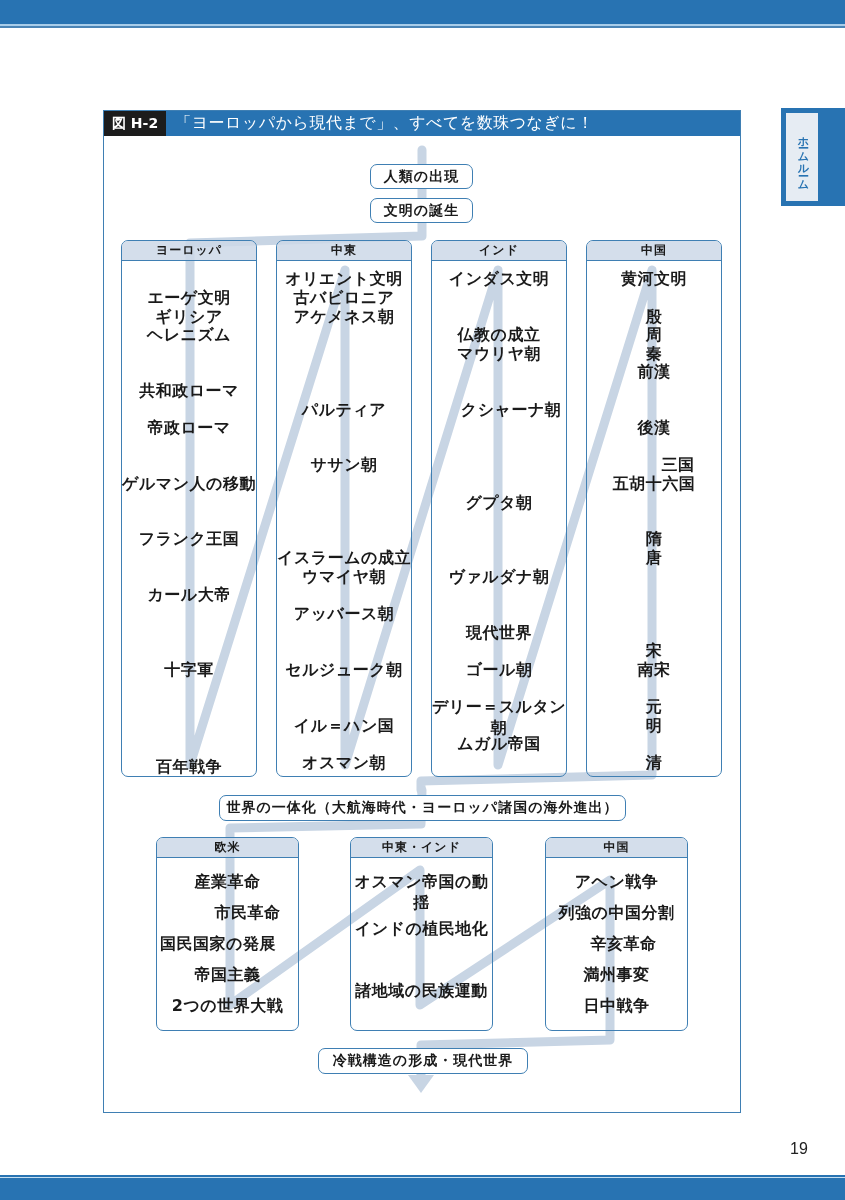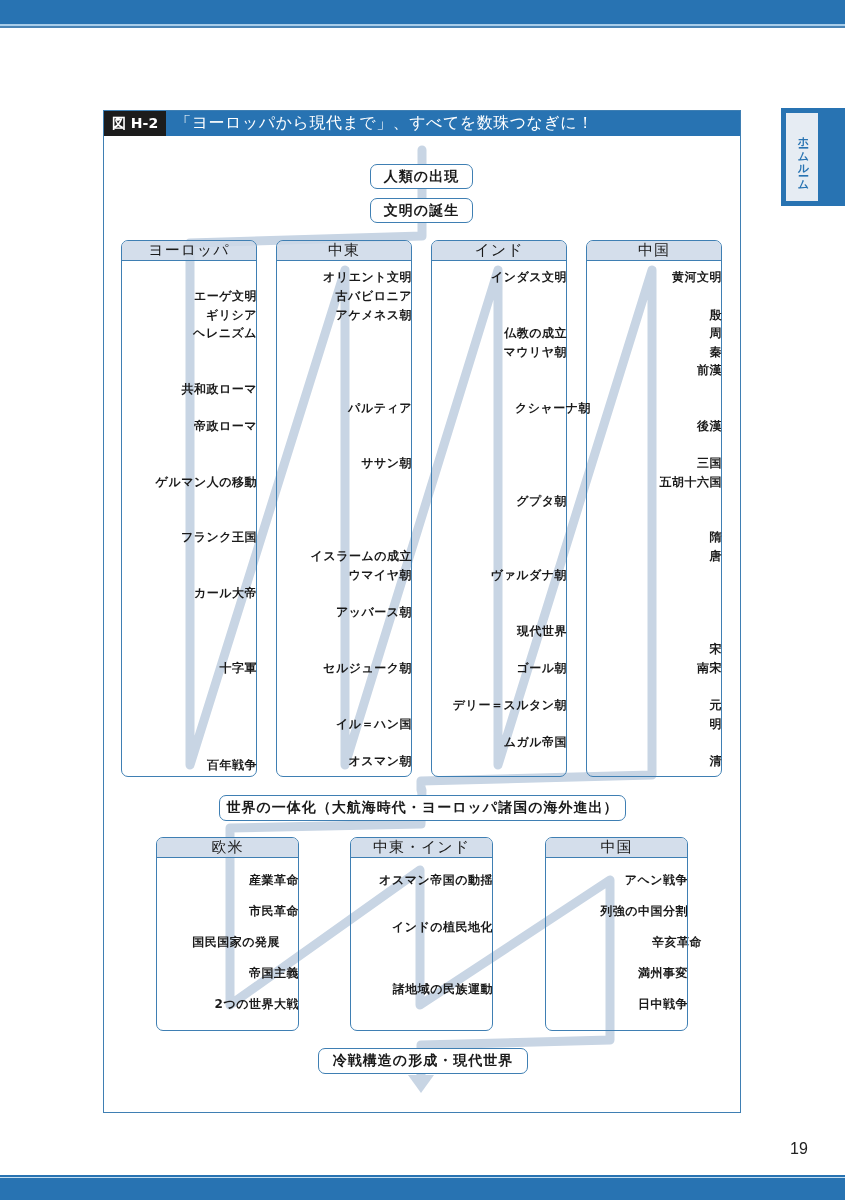--- a/index.html
+++ b/index.html
@@ -28,22 +28,22 @@
   .fig-title { color: #fff; font-size: 16px; padding-left: 9px; letter-spacing: 0.5px; }
 
   .flow { position: absolute; left: 0; top: 0; width: 845px; height: 1200px; pointer-events: none; }
 
   .pill { position: absolute; border: 1.5px solid #3f7fb3; border-radius: 7px; background: #fff;
     font-size: 14px; font-weight: bold; display: flex; align-items: center; justify-content: center; letter-spacing: 1px; }
 
   .col { position: absolute; border: 1.5px solid #3f7fb3; border-radius: 7px; background: transparent; }
   .col-head { position: absolute; left: 0; top: 0; width: 100%; height: 20px; background: rgba(204,216,232,0.85);
     border-bottom: 1.5px solid #3f7fb3; border-radius: 6px 6px 0 0;
-    font-size: 15px; font-weight: normal; display: flex; align-items: center; justify-content: center; letter-spacing: 1px; }
-  .item { position: absolute; left: 0; width: 100%; text-align: right; font-size: 12px; font-weight: bold; letter-spacing: 0.5px; }
+    font-size: 12px; font-weight: bold; display: flex; align-items: center; justify-content: center; letter-spacing: 1px; }
+  .item { position: absolute; left: 0; width: 100%; text-align: center; font-size: 16px; font-weight: bold; letter-spacing: 0.5px; }
 </style>
 </head>
 <body>
 
 <div class="top-band"></div>
 <div class="top-line1"></div>
 <div class="top-line2"></div>
 
 <div class="side-tab">
   <div class="side-tab-inner">

